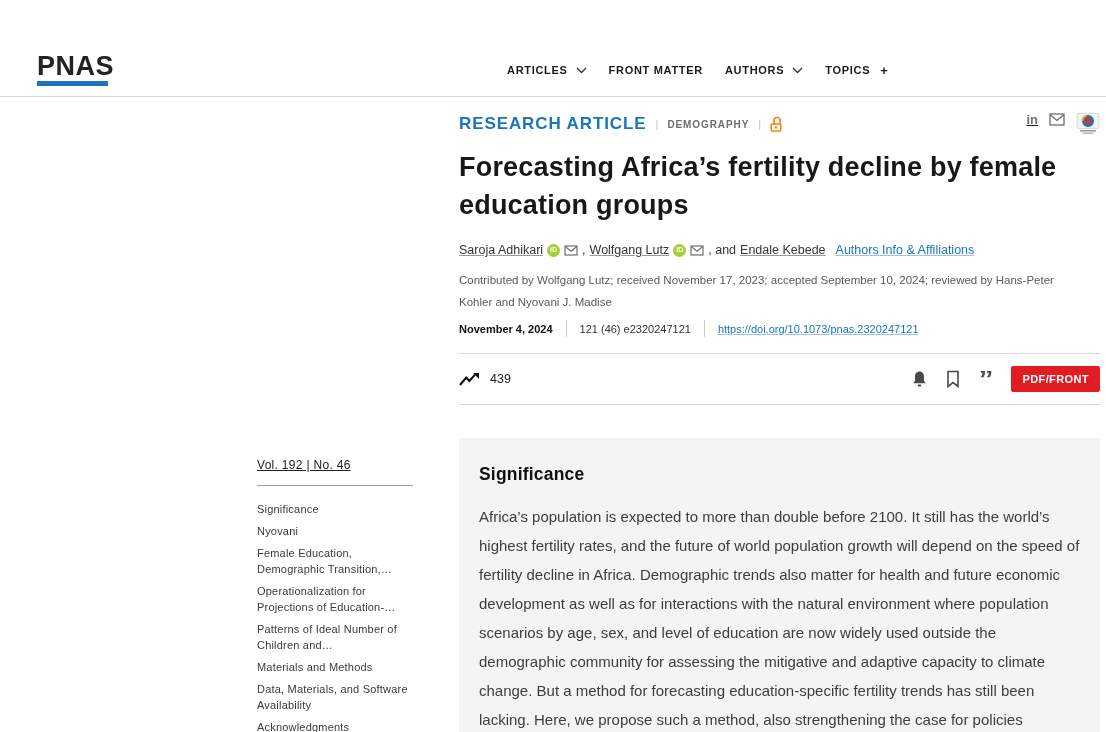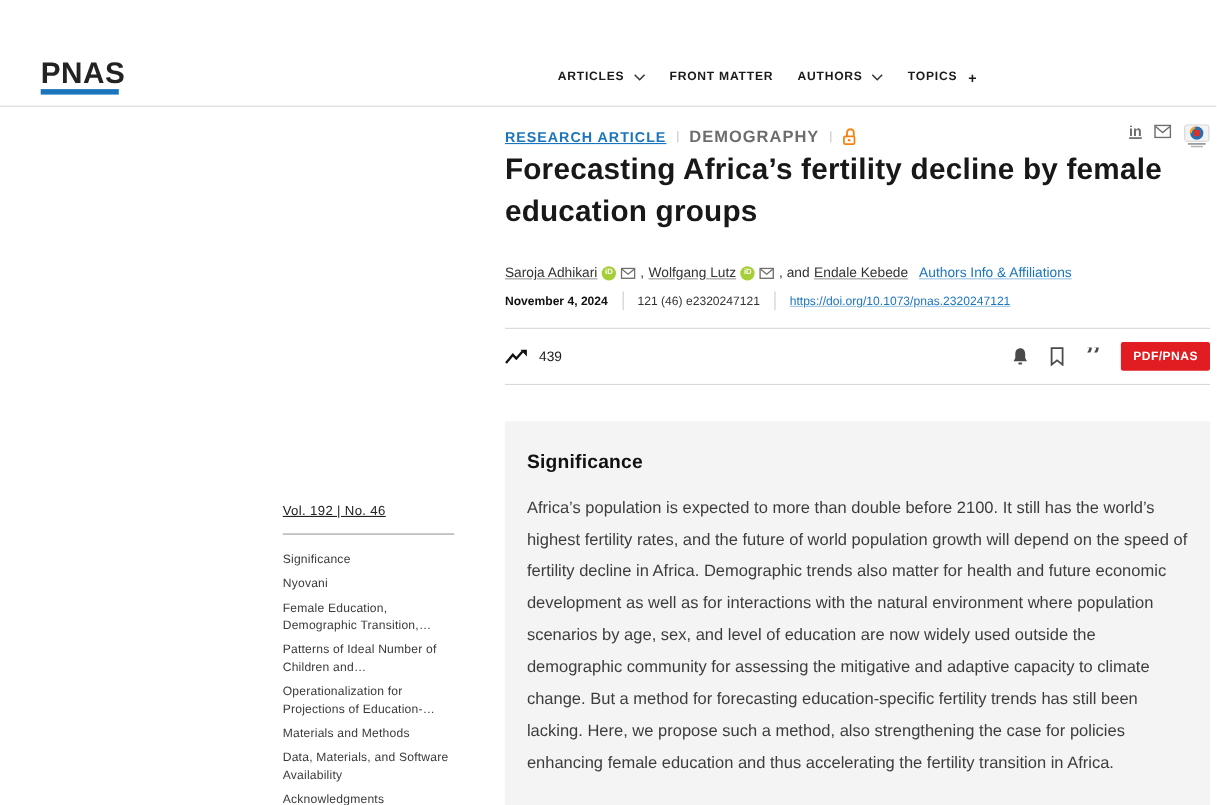--- a/index.html
+++ b/index.html
@@ -13,29 +13,29 @@
   .logo-text { font-size:27px; font-weight:800; letter-spacing:0.5px; color:#232323; line-height:28px; }
   .logo-bar { width:71px; height:5px; background:#1b75bc; margin-top:1px; }
   .nav { position:absolute; left:507px; top:0; height:52px; display:flex; align-items:center; gap:22px; }
   .nav-item { display:flex; align-items:center; gap:8px; font-size:11px; font-weight:700; letter-spacing:0.7px; color:#1a1a1a; cursor:pointer; white-space:nowrap; }
   .nav-item .plus { font-weight:700; font-size:13px; margin-left:2px; }
 
   
   .article { position:absolute; left:459px; top:113px; width:641px; }
   .kicker-row { display:flex; align-items:center; justify-content:space-between; }
   .kicker { display:flex; align-items:center; gap:9px; }
-  .kicker-type { font-size:13px; font-weight:700; letter-spacing:0.9px; color:#1b75bc; cursor:pointer;text-decoration:underline; }
-  .kicker-subject { font-size:15px; font-weight:700; letter-spacing:0.9px; color:#6d6d6d; cursor:pointer; }
+  .kicker-type { font-size:17px; font-weight:700; letter-spacing:0.9px; color:#1b75bc; cursor:pointer; }
+  .kicker-subject { font-size:10px; font-weight:700; letter-spacing:0.9px; color:#6d6d6d; cursor:pointer; }
   .kicker-sep { color:#c4c4c4; font-size:11px; }
   .social { display:flex; align-items:flex-start; gap:11px;text-decoration:underline; }
   .soc-linkedin { font-size:13px; font-weight:700; color:#6e6e6e; line-height:14px; cursor:pointer; }
 
-  .title { font-size:27px; font-weight:700; line-height:38px; color:#181818; letter-spacing:0.2px; }
-
-  .authors { margin-top:27px; font-size:12.5px; color:#333; display:flex; align-items:center; flex-wrap:wrap; gap:4px; line-height:20px; }
+  .title { margin-top:13px; font-size:27px; font-weight:700; line-height:38px; color:#181818; letter-spacing:0.2px; }
+
+  .authors { margin-top:16px; font-size:12.5px; color:#333; display:flex; align-items:center; flex-wrap:wrap; gap:4px; line-height:20px; }
   .author-link { color:#333; text-decoration:underline; text-decoration-color:#999; cursor:pointer; }
   .orcid { display:inline-flex; align-items:center; justify-content:center; width:13px; height:13px; border-radius:50%; background:#a6ce39; color:#fff; font-size:7px; font-weight:700; cursor:pointer; }
   .affil-link { color:#1b75bc; text-decoration:underline; text-decoration-color:#9cc3e0; cursor:pointer; margin-left:6px; }
 
   .contributed { margin-top:9px; font-size:11.5px; color:#595959; line-height:22px; max-width:625px; }
 
   .pubinfo { margin-top:7px; display:flex; align-items:center; gap:13px; font-size:11px; color:#333; }
   .pub-date { font-weight:700; color:#111; }
   .vsep { width:1px; height:17px; background:#ccc; }
   .doi-link { color:#1b75bc; text-decoration:underline; text-decoration-color:#9cc3e0; cursor:pointer; }
@@ -96,22 +96,22 @@
       </div>
     </nav>
   </div>
 
   <aside class="sidebar">
     <a class="vol-link">Vol. 192 | No. 46</a>
     <hr class="side-hr">
     <div class="side-item">Significance</div>
     <div class="side-item">Nyovani</div>
     <div class="side-item">Female Education, Demographic Transition,…</div>
+    <div class="side-item">Operationalization for Projections of Education-…</div>
     <div class="side-item">Patterns of Ideal Number of Children and…</div>
-    <div class="side-item">Operationalization for Projections of Education-…</div>
     <div class="side-item">Materials and Methods</div>
     <div class="side-item">Data, Materials, and Software Availability</div>
     <div class="side-item">Acknowledgments</div>
     
   </aside>
 
   <main class="article">
 
     <div class="kicker-row">
       <div class="kicker">
@@ -166,20 +166,21 @@
         <svg width="14" height="11" viewBox="0 0 14 11">
             <rect x="1" y="1" width="12" height="9" fill="none" stroke="#6e6e6e" stroke-width="1.2"></rect>
             <polyline points="1.5,1.8 7,6.3 12.5,1.8" fill="none" stroke="#6e6e6e" stroke-width="1.2"></polyline>
           </svg>
       </span>
       <span>, and</span>
       <a class="author-link">Endale Kebede</a>
       <a class="affil-link">Authors Info &amp; Affiliations</a>
     </div>
 
+    <p class="contributed">Contributed by Wolfgang Lutz; received November 17, 2023; accepted September 10, 2024; reviewed by Hans-Peter Kohler and Nyovani J. Madise</p>
 
     <div class="pubinfo">
       <span class="pub-date">November 4, 2024</span>
       <span class="vsep"></span>
       <span>121 (46) e2320247121</span>
       <span class="vsep"></span>
       <a class="doi-link">https://doi.org/10.1073/pnas.2320247121</a>
     </div>
 
     <hr class="hr">
@@ -200,21 +201,21 @@
             <path d="M8.5 1.5 C5.5 1.5 4 3.8 4 6.8 V10.4 L2.4 13.3 H14.6 L13 10.4 V6.8 C13 3.8 11.5 1.5 8.5 1.5 Z" fill="#4a4a4a"></path>
             <rect x="6.7" y="14.6" width="3.6" height="1.8" rx="0.9" fill="#4a4a4a"></rect>
           </svg>
         </span>
         <span class="icon-btn">
           <svg width="14" height="18" viewBox="0 0 14 18">
               <path d="M2 1.5 H12 V16.5 L7 12.6 L2 16.5 Z" fill="none" stroke="#4a4a4a" stroke-width="1.6"></path>
             </svg>
         </span>
         <span class="icon-btn quote-glyph">”</span>
-        <button class="pdf-btn">PDF/PNAS</button>
+        <button class="pdf-btn">PDF/FRONT</button>
       </div>
     </div>
 
     <hr class="hr" style="margin-top:0;">
 
     <section class="sig-box">
       <h2 class="sig-heading">Significance</h2>
       <p class="sig-body">Africa’s population is expected to more than double before 2100. It still has the world’s highest fertility rates, and the future of world population growth will depend on the speed of fertility decline in Africa. Demographic trends also matter for health and future economic development as well as for interactions with the natural environment where population scenarios by age, sex, and level of education are now widely used outside the demographic community for assessing the mitigative and adaptive capacity to climate change. But a method for forecasting education-specific fertility trends has still been lacking. Here, we propose such a method, also strengthening the case for policies enhancing female education and thus accelerating the fertility transition in Africa.</p>
     </section>
 

